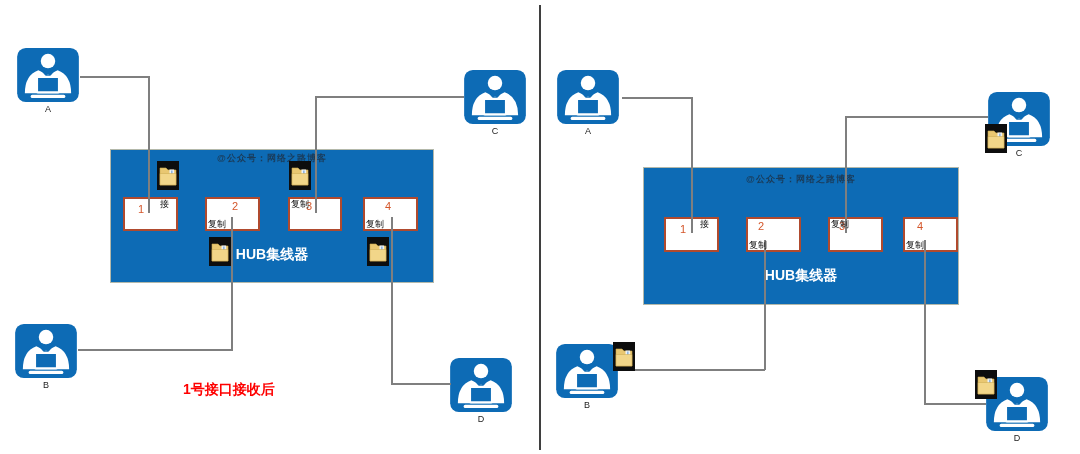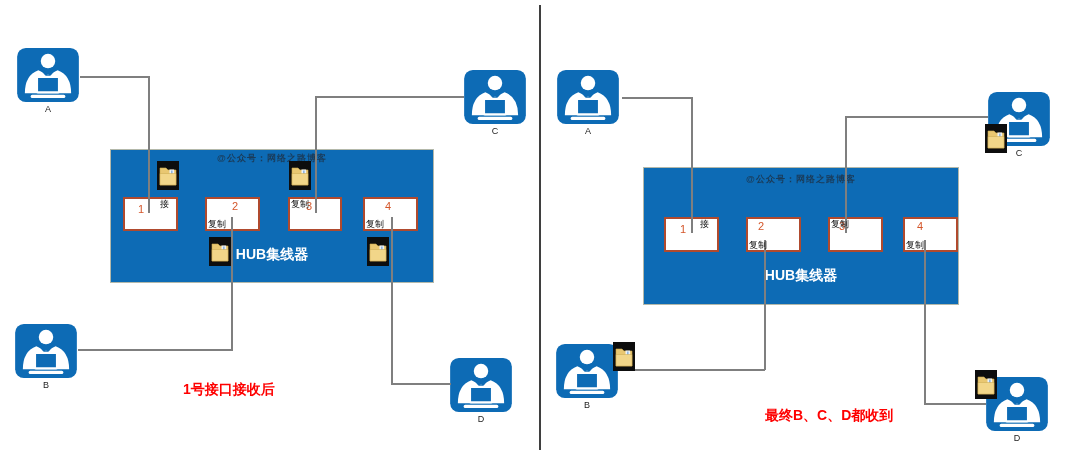--- a/index.html
+++ b/index.html
@@ -212,15 +212,14 @@
       <svg viewBox="0 0 22 29">
         <use href="#frame-icon"></use>
       </svg>
     </div>
   <div class="frame" style="left:975px;top:370px;">
       <svg viewBox="0 0 22 29">
         <use href="#frame-icon"></use>
       </svg>
     </div>
 
-  <div class="caption" style="left:765px;top:407px;">最终B、C、D都收到</div>
 
 </div>
 
 </body></html>

